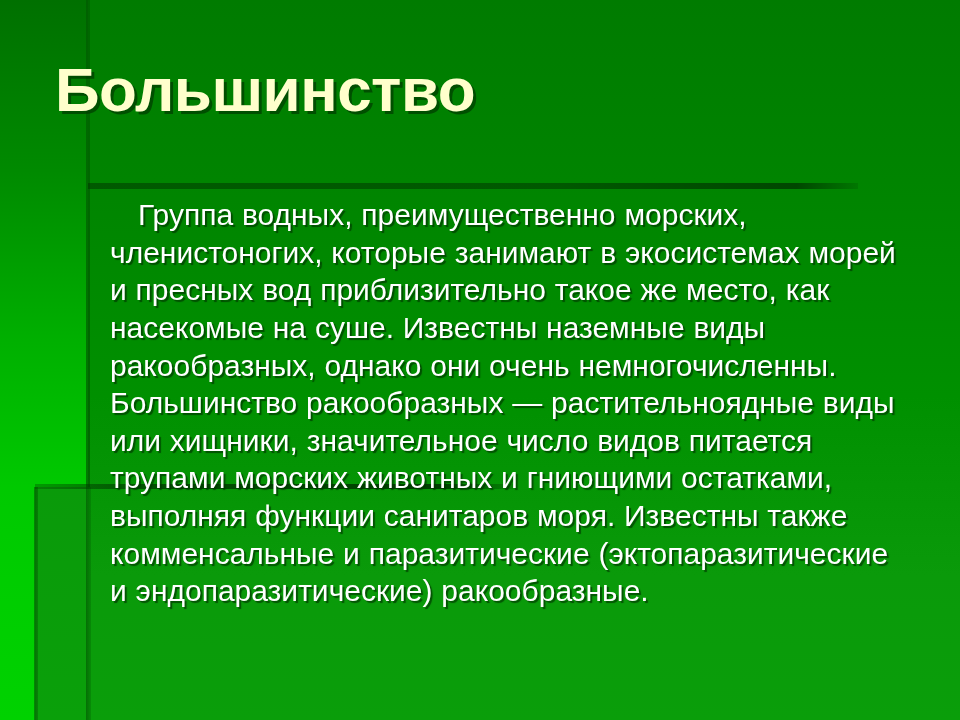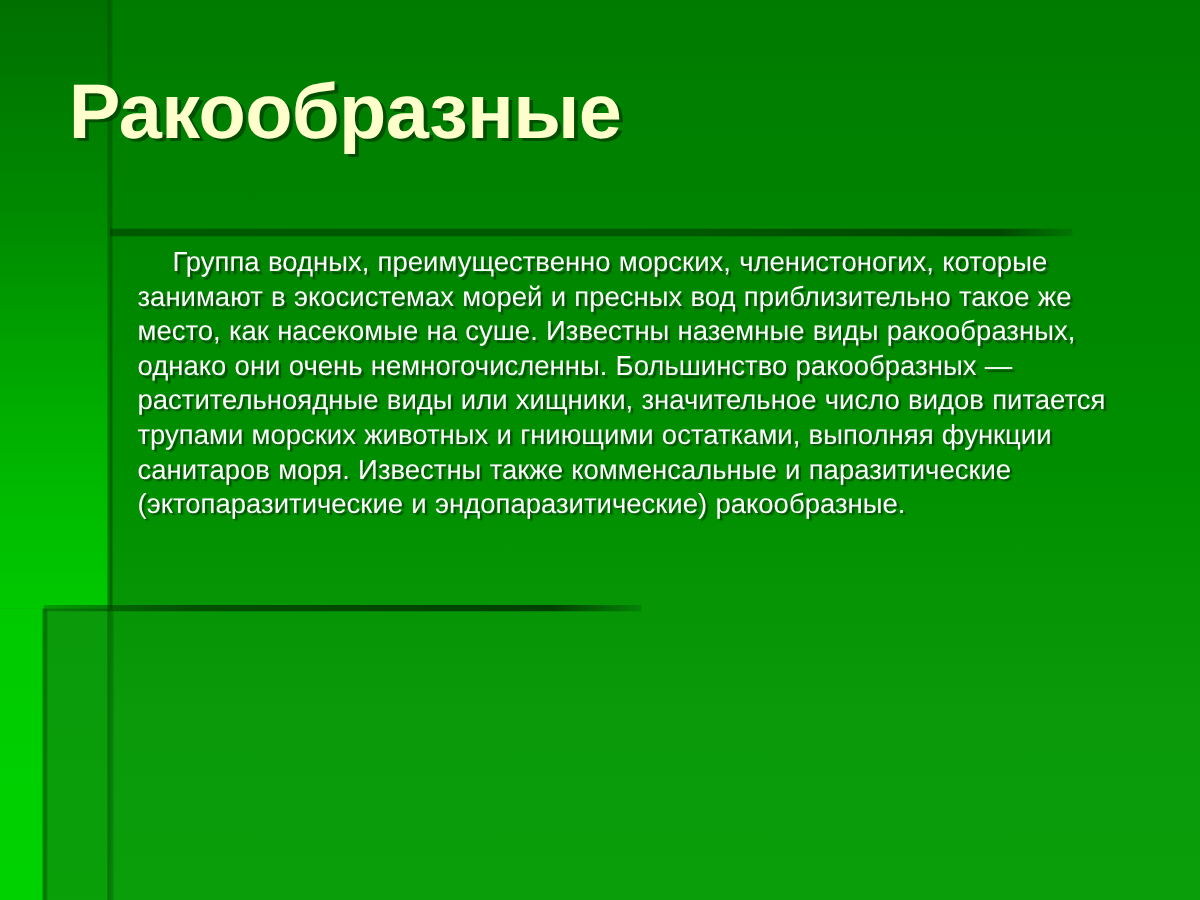--- a/index.html
+++ b/index.html
@@ -108,21 +108,21 @@
 
   
   .body-block {
     position: absolute;
     left: 110px;
     top: 196px;
     width: 790px;
   }
   .body-text {
     margin: 0;
-    font-size: 22px;
+    font-size: 30px;
     line-height: 1.255;
     color: #FFFFFF;
     text-indent: 28px;
     text-shadow: 2px 2px 1px rgba(0,52,0,0.70);
     text-align: left;
     word-spacing: 0.5px;
   }
 </style>
 </head>
 <body>
@@ -133,19 +133,19 @@
   <div class="band-left-upper-edge"></div>
 
   <div class="panel-lower-mid"></div>
   <div class="band-left-lower"></div>
   <div class="band-left-lower-edge"></div>
   <div class="band-mid-edge-lower"></div>
 
   <div class="content-top-rule"></div>
   <div class="content-bottom-rule"></div>
 
-  <h1 class="slide-title">Ракообразные</h1>
+  <h1 class="slide-title">Большинство</h1>
 
   <div class="body-block">
     <p class="body-text">Группа водных, преимущественно морских, членистоногих, которые занимают в экосистемах морей и пресных вод приблизительно такое же место, как насекомые на суше. Известны наземные виды ракообразных, однако они очень немногочисленны. Большинство ракообразных — растительноядные виды или хищники, значительное число видов питается трупами морских животных и гниющими остатками, выполняя функции санитаров моря. Известны также комменсальные и паразитические (эктопаразитические и эндопаразитические) ракообразные.</p>
   </div>
 
 </div>
 
 </body></html>

